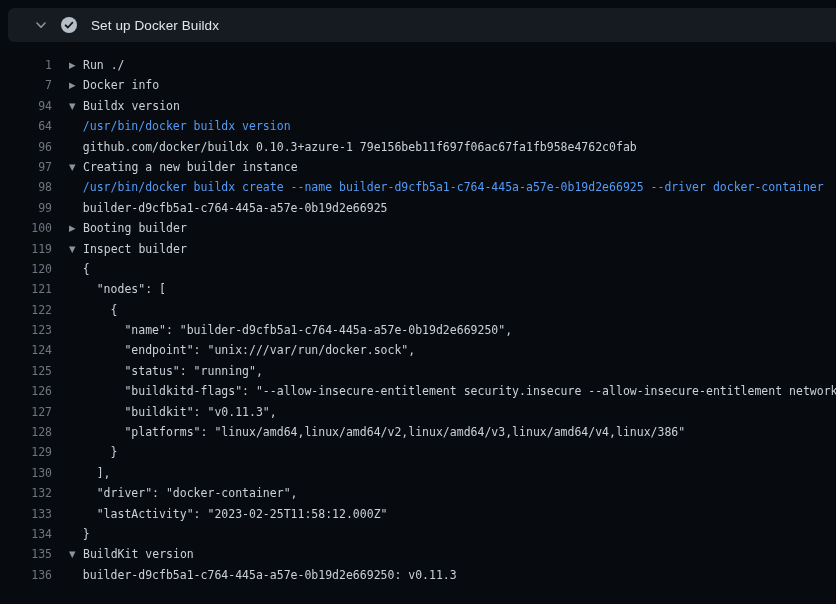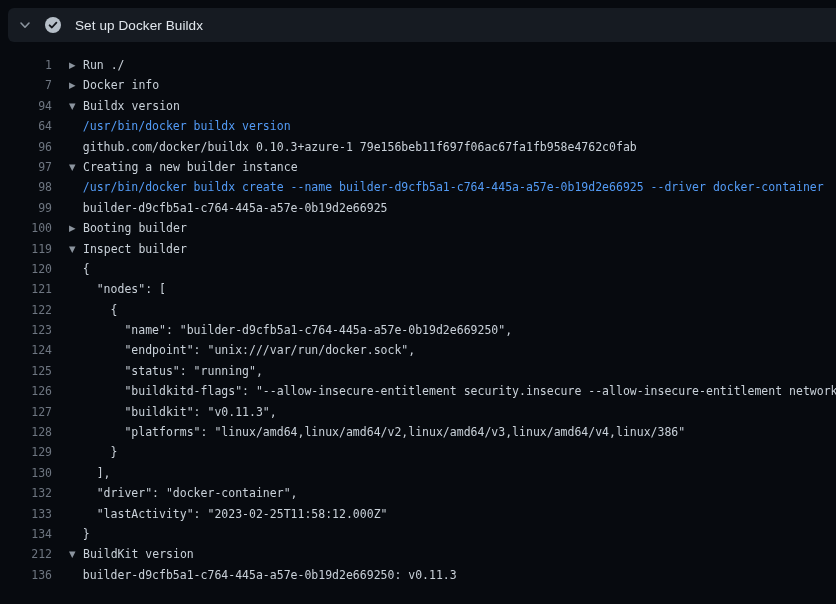--- a/index.html
+++ b/index.html
@@ -22,21 +22,21 @@
     font-family: "Liberation Sans", sans-serif;
   }
   .step-header {
     position: absolute;
     left: 8px; top: 8px; right: 0;
     height: 34px;
     background: var(--header-bg);
     border-radius: 6px 0 0 6px;
     display: flex;
     align-items: center;
-    padding-left: 10px;
+    padding-left: 26px;
     cursor: pointer;
   }
   .chevron-wrap { width: 14px; height: 14px; display: flex; align-items: center; justify-content: center; }
   .status-wrap { margin-left: 13px; width: 16px; height: 16px; }
   .step-title {
     margin-left: 14px;
     font-size: 13.5px;
     font-weight: 500;
     color: var(--title-color);
     letter-spacing: 0.1px;
@@ -186,20 +186,20 @@
   </div>
     <div class="log-row">
     <span class="num">133</span>
     <span class="content"><span class="line-text">    "lastActivity": "2023-02-25T11:58:12.000Z"</span></span>
   </div>
     <div class="log-row">
     <span class="num">134</span>
     <span class="content"><span class="line-text">  }</span></span>
   </div>
     <div class="log-row group">
-    <span class="num">212</span>
+    <span class="num">135</span>
     <span class="content"><span class="marker">▼</span><span class="line-text">BuildKit version</span></span>
   </div>
     <div class="log-row">
     <span class="num">136</span>
     <span class="content"><span class="line-text">  builder-d9cfb5a1-c764-445a-a57e-0b19d2e669250: v0.11.3</span></span>
   </div>
   </div>
 
 </body></html>

